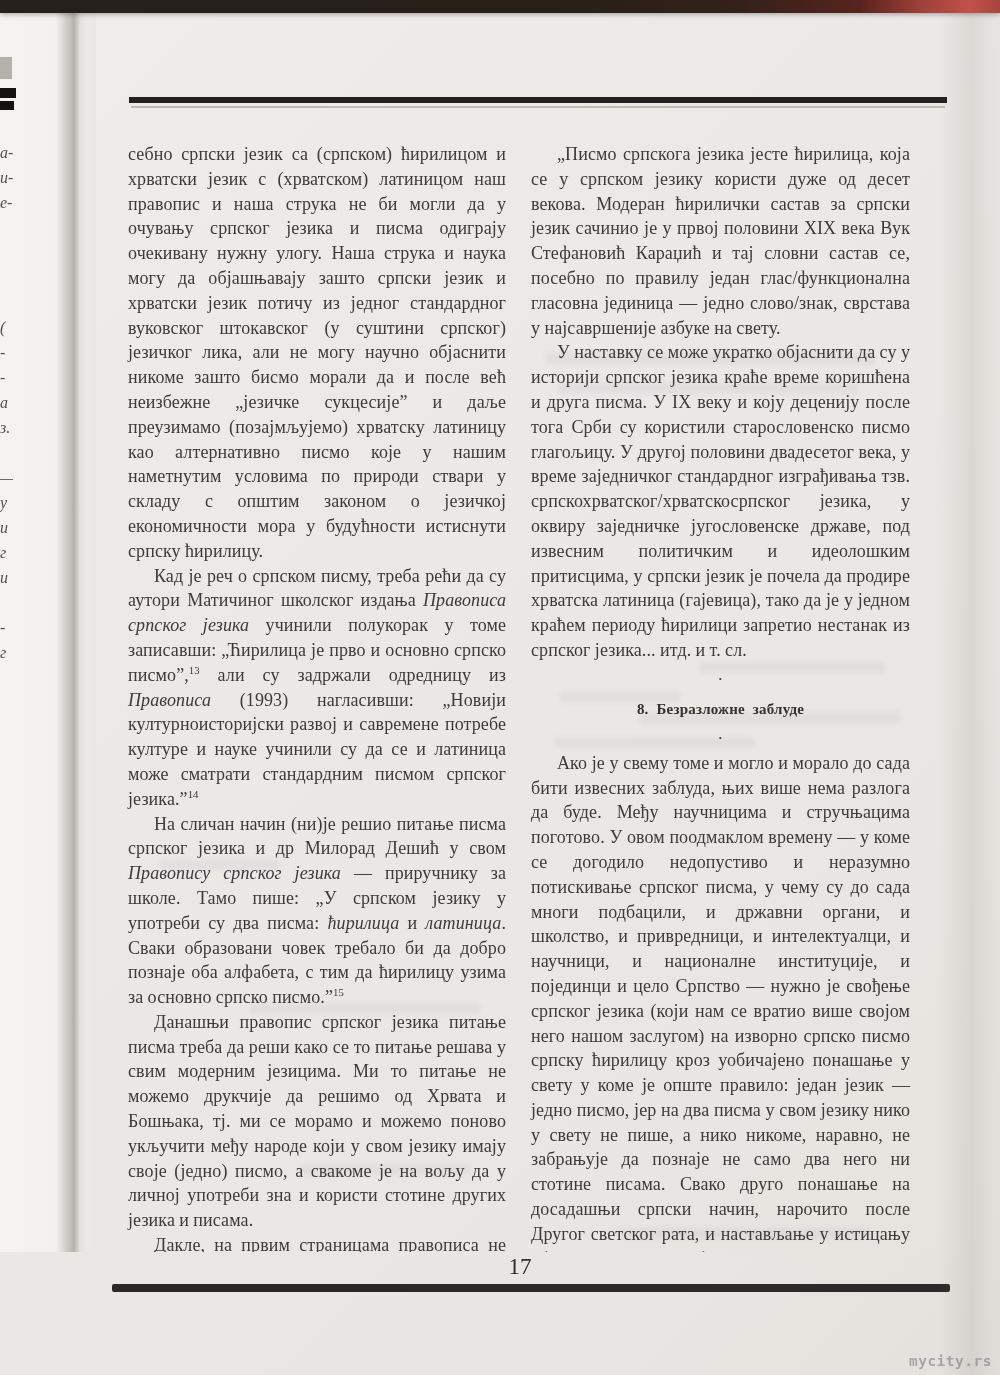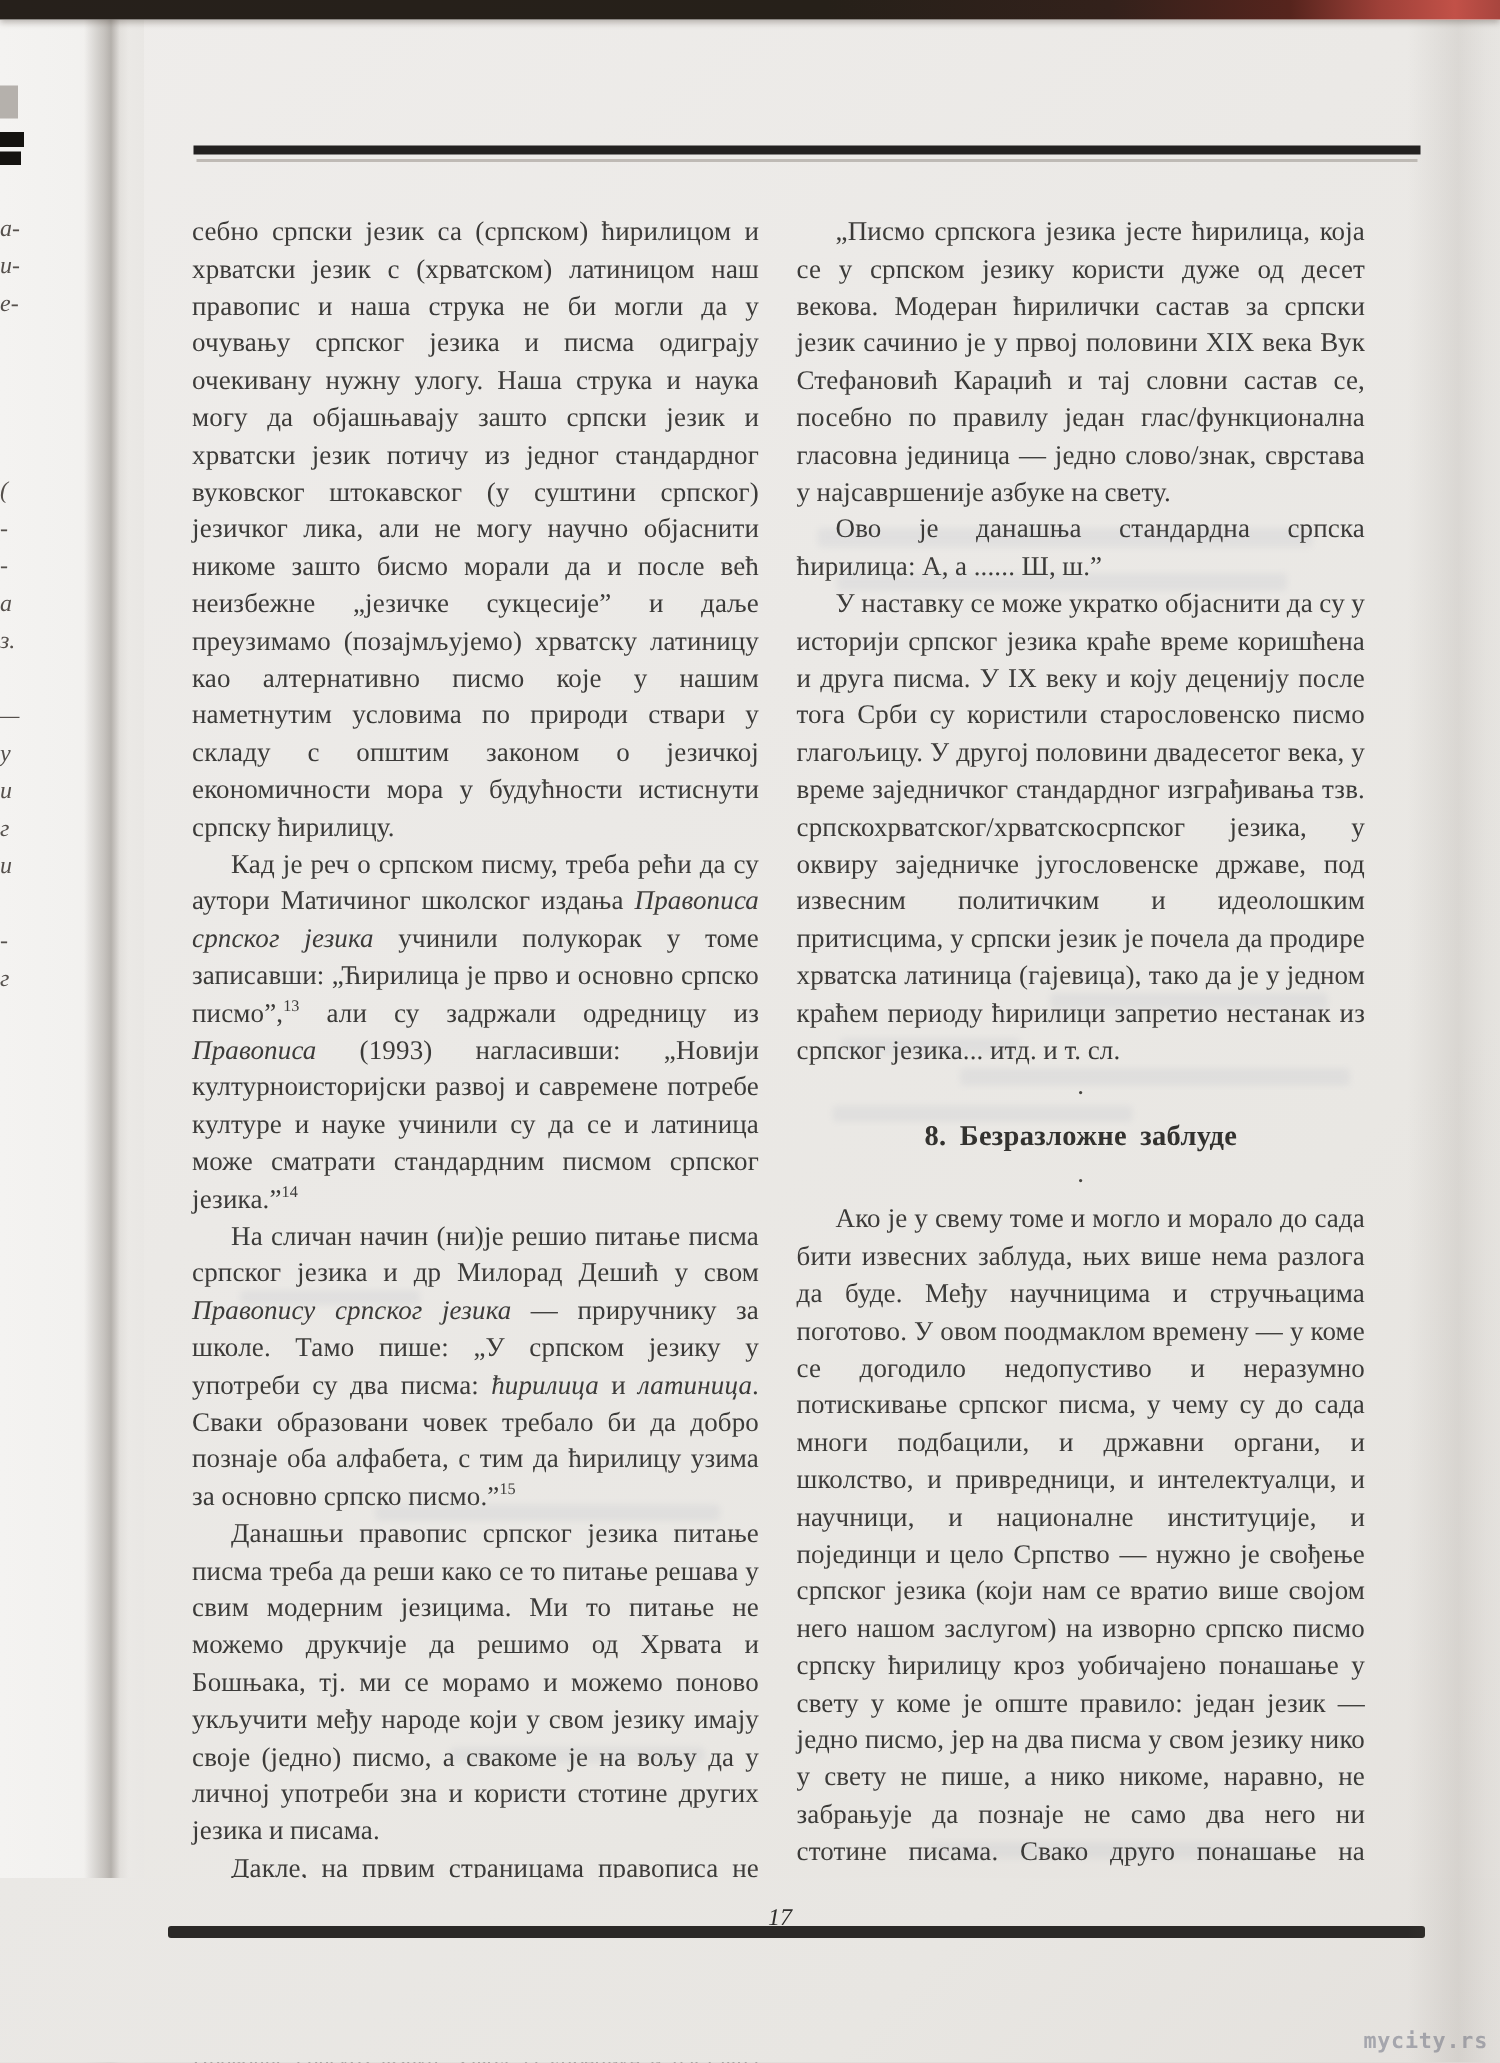--- a/index.html
+++ b/index.html
@@ -45,35 +45,35 @@
   }
   .col-left{left:128px;width:378px;}
   .col-right{left:531px;width:379px;}
   p.para{margin:0;}
   p.ind{text-indent:26px;}
   .i{font-style:italic;}
   sup{font-size:.6em;line-height:0;vertical-align:super;letter-spacing:0;margin-top:25px;}
   
   .sec-dot{text-align:center;font-size:9px;line-height:14px;color:#474540;margin:9px 0 6px 0;text-indent:0;}
   .sec-heading{
-    text-align:center;font-weight:bold;font-size:19px;line-height:26px;
+    text-align:center;font-weight:bold;font-size:15px;line-height:26px;
     margin:10px 0 4px 0;color:#33322f;word-spacing:4px;letter-spacing:.2px;text-indent:0;
   }
   
   .fn-sep{width:132px;height:2px;background:#413f3c;margin:26px 0 9px 0;}
   .footnotes{font-size:15.2px;line-height:20.6px;color:#403f3d;}
   .footnotes p{margin:0;text-indent:24px;text-align:justify;}
   
   .bottom-band{
     position:absolute;left:0;top:1252px;width:1000px;height:123px;z-index:5;
     background:linear-gradient(135deg,#eae8e5 0%,#e8e6e2 60%,#e4e1dd 100%);
   }
   .page-number{
-    position:absolute;left:488px;top:18px;width:64px;text-align:center;
-    font-style:italic;font-size:16px;color:#2f2e2c;
+    position:absolute;left:488px;top:2px;width:64px;text-align:center;
+    font-size:23px;color:#2f2e2c;
   }
   .watermark{
     position:absolute;right:8px;bottom:6px;
     font-family:"DejaVu Sans Mono", monospace;font-weight:bold;
     font-size:14.5px;color:#9fa0a8;letter-spacing:.5px;opacity:.9;
   }
   
   .right-shade{
     position:absolute;right:0;top:13px;width:62px;height:1362px;z-index:6;pointer-events:none;
     background:linear-gradient(90deg,rgba(120,112,104,0) 0%,rgba(120,112,104,.14) 55%,rgba(120,112,104,.05) 85%,rgba(200,196,192,.1) 100%);
@@ -139,21 +139,20 @@
   <p class="para ind"><span>Дакле, на првим страницама правописа не можемо избећи да, као и сви други, запишемо, рецимо, слично овоме:</span></p>
   <div class="fn-sep"></div>
   <div class="footnotes">
     <p><sup>13</sup><span> (Приређивачи) Мато Пижурица и Јован Јерковић, </span><span class="i">Правопис српског језика</span><span>, Завод за уџбенике и наставна средства, Београд и Матица српска, Нови Сад 2001, стр. 9.</span></p>
 
   </div>
 </div>
 
 <div class="col col-right">
   <p class="para ind"><span>„Писмо српскога језика јесте ћирилица, која се у српском језику користи дуже од десет векова. Модеран ћирилички састав за српски језик сачинио је у првој половини XIX века Вук Стефановић Караџић и тај словни састав се, посебно по правилу један глас/функционална гласовна јединица — једно слово/знак, сврстава у најсавршеније азбуке на свету.</span></p>
-  <p class="para ind"><span>Ово је данашња стандардна српска ћирилица: А, а ...... Ш, ш.”</span></p>
   <p class="para ind"><span>У наставку се може укратко објаснити да су у историји српског језика краће време коришћена и друга писма. У IX веку и коју деценију после тога Срби су користили старословенско писмо глагољицу. У другој половини двадесетог века, у време заједничког стандардног изграђивања тзв. српскохрватског/хрватскосрпског језика, у оквиру заједничке југословенске државе, под извесним политичким и идеолошким притисцима, у српски језик је почела да продире хрватска латиница (гајевица), тако да је у једном краћем периоду ћирилици запретио нестанак из српског језика... итд. и т. сл.</span></p>
   <div class="sec-dot">•</div>
   <h2 class="sec-heading">8. Безразложне заблуде</h2>
   <div class="sec-dot">•</div>
   <p class="para ind"><span>Ако је у свему томе и могло и морало до сада бити извесних заблуда, њих више нема разлога да буде. Међу научницима и стручњацима поготово. У овом поодмаклом времену — у коме се догодило недопустиво и неразумно потискивање српског писма, у чему су до сада многи подбацили, и државни органи, и школство, и привредници, и интелектуалци, и научници, и националне институције, и појединци и цело Српство — нужно је свођење српског језика (који нам се вратио више својом него нашом заслугом) на изворно српско писмо српску ћирилицу кроз уобичајено понашање у свету у коме је опште правило: један језик — једно писмо, јер на два писма у свом језику нико у свету не пише, а нико никоме, наравно, не забрањује да познаје не само два него ни стотине писама. Свако друго понашање на досадашњи српски начин, нарочито после Другог светског рата, и настављање у истицању „богатства од двоазбучја” и „равноправности писама” једино у оквиру српског језика — само је скривени начин манипулације за изгон српске ћирилице.</span></p>
 </div>
 
 <div class="bottom-band">
   <div class="page-number">17</div>
   <div class="rule-bottom"></div>

